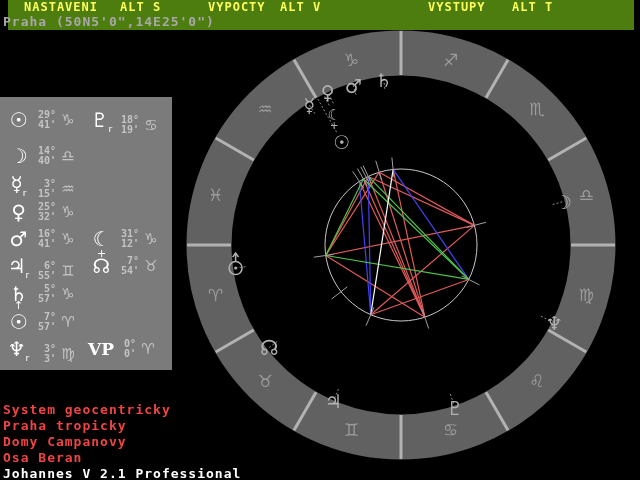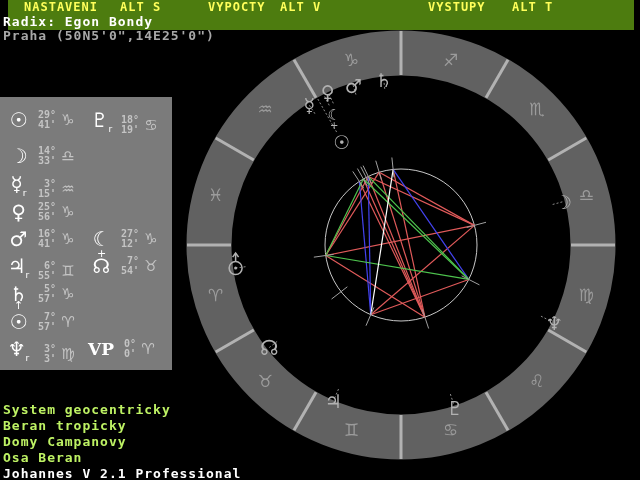--- a/index.html
+++ b/index.html
@@ -22,21 +22,21 @@
           color:#fff;text-align:center;line-height:26px}
   .pglyph sub{font-size:9px;vertical-align:sub;color:#fff}
   .mod-i{position:absolute;font-style:normal;color:#fff;left:50%;transform:translateX(-50%)}
   .mod-arrow{top:-8px;font-size:11px;line-height:10px}
   .mod-cross{bottom:-7px;font-size:11px;line-height:10px}
   .vp .pglyph{font-family:"DejaVu Serif",serif;font-weight:bold;font-size:17px;width:24px}
   .pdeg{display:inline-flex;flex-direction:column;align-items:flex-end;width:24px;
         font:bold 10px/10px "DejaVu Sans Mono",monospace;color:#c4c4c4}
   .psign{width:22px;text-align:center;font:15px "DejaVu Sans",sans-serif;color:#c4c4c4;margin-left:1px}
   #footer{position:absolute;left:3px;top:402px}
-  .fline{font:bold 13px/16px "DejaVu Sans Mono",monospace;color:#bef264;letter-spacing:1px;white-space:pre}
+  .fline{font:bold 13px/16px "DejaVu Sans Mono",monospace;color:#ef4444;letter-spacing:1px;white-space:pre}
   .fapp{color:#fff}
 </style>
 </head>
 <body>
 
 <div id="screen">
   <svg id="wheel" width="640" height="480">
       <circle cx="401" cy="245" r="192" fill="none" stroke="#616161" stroke-width="45"></circle>
       <line x1="231" y1="244.99999999999997" x2="187" y2="244.99999999999997" stroke="#b2b2b2" stroke-width="3"></line>
       <line x1="253.77568135664544" y1="330" x2="215.67056359013014" y2="352" stroke="#b2b2b2" stroke-width="3"></line>
@@ -129,21 +129,20 @@
     </svg>
   <div id="menubar">
       <span class="mi" style="left: 16px;">NASTAVENI</span>
       <span class="mi" style="left: 112px;">ALT S</span>
       <span class="mi" style="left: 200px;">VYPOCTY</span>
       <span class="mi" style="left: 272px;">ALT V</span>
       <span class="mi" style="left: 420px; text-align: right;">VYSTUPY</span>
       <span class="mi" style="left: 504px;">ALT T</span>
     </div>
   <div id="header">
-    <div class="hdr-title">Radix: Egon Bondy</div>
     <div class="hdr-line">Praha (50N5'0",14E25'0")</div>
   </div>
   <div id="panel">
       <div class="prow" style="top: 10px;">
         <span class="pentry l">
           <span class="pglyph">☉</span>
           <span class="pdeg">
             <span>29°</span>
             <span>41'</span>
           </span>
@@ -156,58 +155,58 @@
             <span>19'</span>
           </span>
           <span class="psign">♋</span>
         </span>
       </div>
       <div class="prow" style="top: 46px;">
         <span class="pentry l">
           <span class="pglyph">☽</span>
           <span class="pdeg">
             <span>14°</span>
-            <span>33'</span>
+            <span>40'</span>
           </span>
           <span class="psign">♎</span>
         </span>
       </div>
       <div class="prow" style="top: 74px;">
         <span class="pentry l">
           <span class="pglyph">☿<sub>r</sub></span>
           <span class="pdeg">
             <span>3°</span>
             <span>15'</span>
           </span>
           <span class="psign">♒</span>
         </span>
       </div>
       <div class="prow" style="top: 102px;">
         <span class="pentry l">
           <span class="pglyph">♀</span>
           <span class="pdeg">
             <span>25°</span>
-            <span>56'</span>
+            <span>32'</span>
           </span>
           <span class="psign">♑</span>
         </span>
       </div>
       <div class="prow" style="top: 129px;">
         <span class="pentry l">
           <span class="pglyph">♂</span>
           <span class="pdeg">
             <span>16°</span>
             <span>41'</span>
           </span>
           <span class="psign">♑</span>
         </span>
         <span class="pentry r">
           <span class="pglyph">☾<i class="mod-i mod-cross">+</i></span>
           <span class="pdeg">
-            <span>27°</span>
+            <span>31°</span>
             <span>12'</span>
           </span>
           <span class="psign">♑</span>
         </span>
       </div>
       <div class="prow" style="top: 156px;">
         <span class="pentry l">
           <span class="pglyph">♃<sub>r</sub></span>
           <span class="pdeg">
             <span>6°</span>
@@ -258,18 +257,18 @@
           <span class="pdeg">
             <span>0°</span>
             <span>0'</span>
           </span>
           <span class="psign">♈</span>
         </span>
       </div>
     </div>
   <div id="footer">
       <div class="fline">System geocentricky</div>
-      <div class="fline">Beran tropicky</div>
+      <div class="fline">Praha tropicky</div>
       <div class="fline">Domy Campanovy</div>
       <div class="fline">Osa Beran</div>
       <div class="fline fapp">Johannes V 2.1 Professional</div>
     </div>
 </div>
 
 </body></html>

